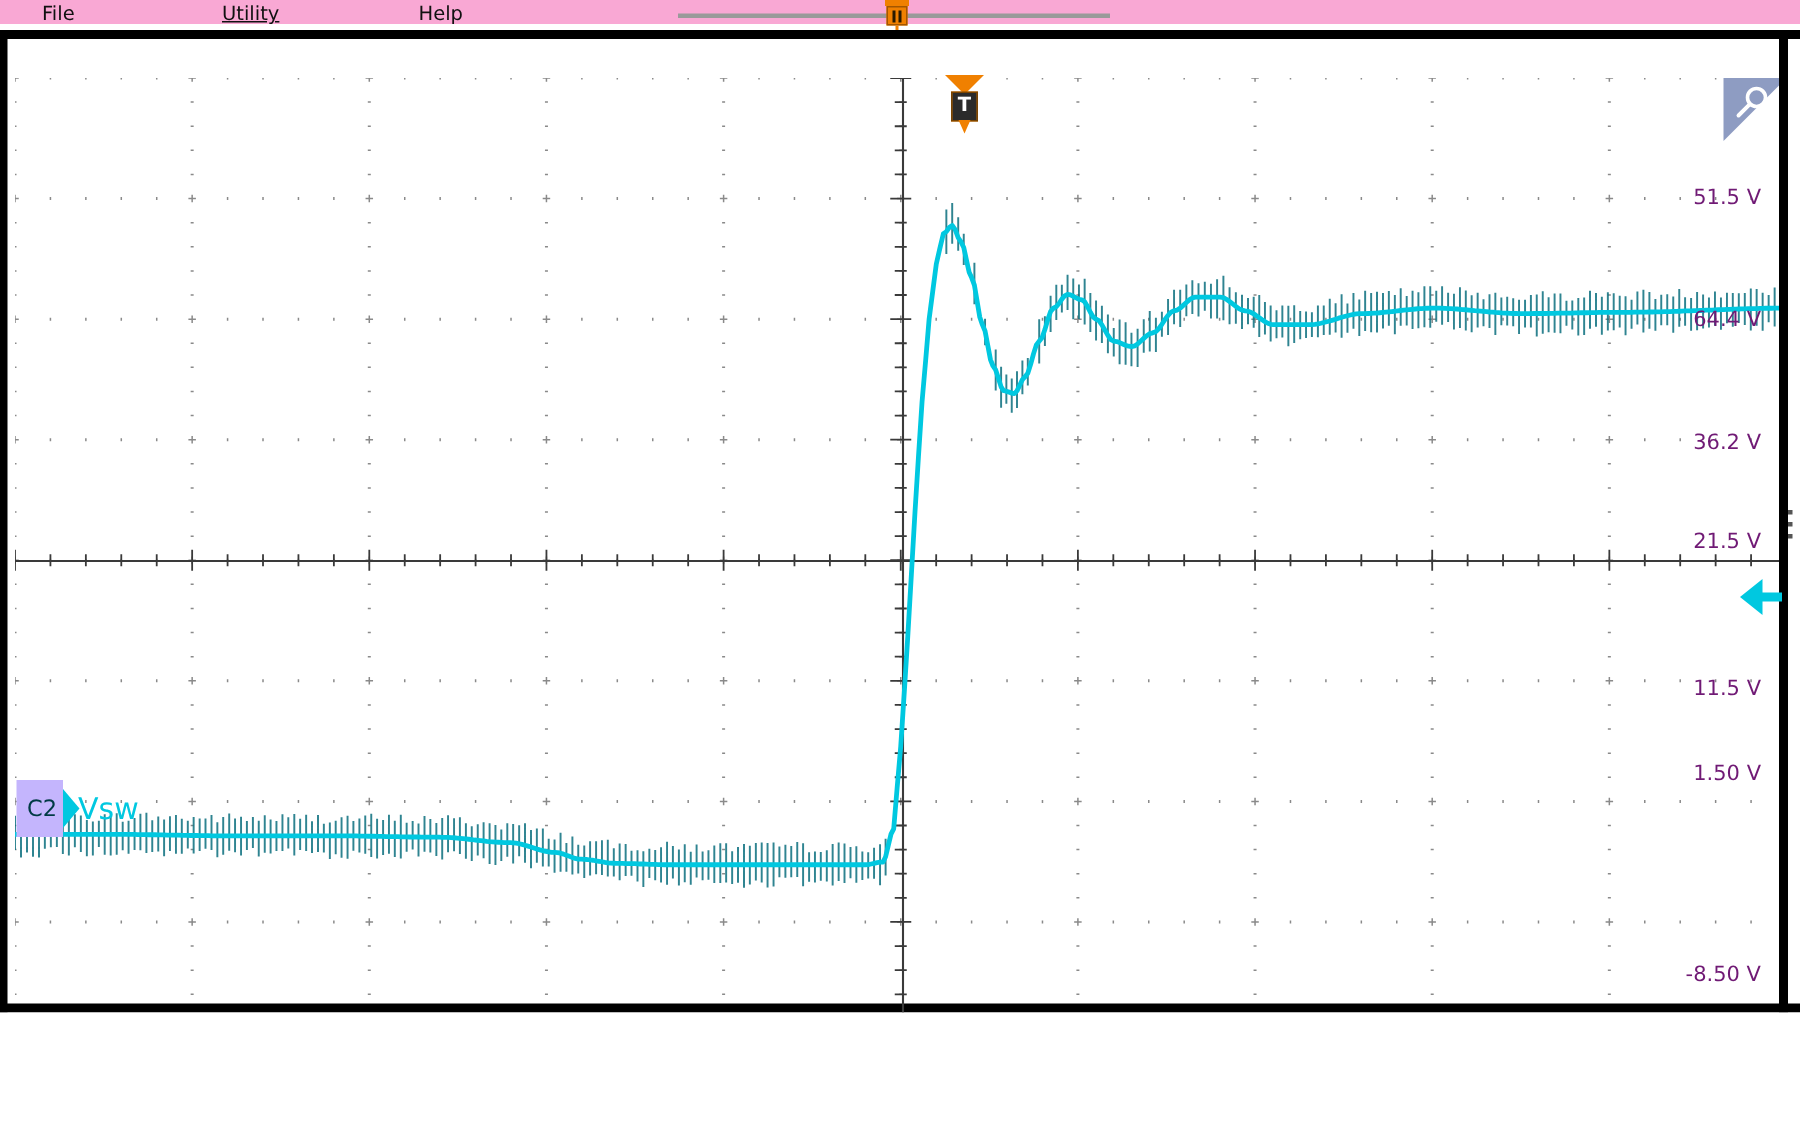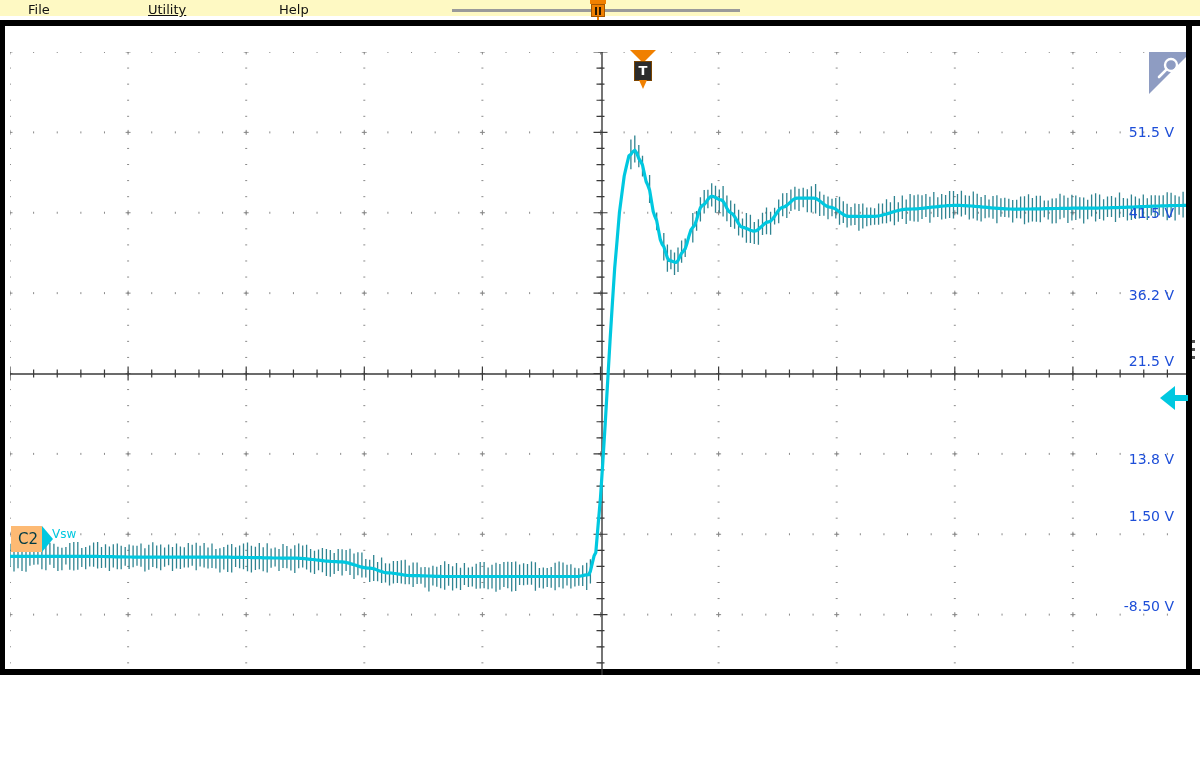--- a/index.html
+++ b/index.html
@@ -1,19 +1,19 @@
 <!DOCTYPE html>
 <html><head>
 <meta charset="utf-8">
 <style>
   html,body{margin:0;padding:0;background:#fff;}
   body{width:1200px;height:758px;overflow:hidden;font-family:"DejaVu Sans","Liberation Sans",sans-serif;}
 
   
-  #menubar{position:absolute;left:0;top:0;width:1200px;height:16px;background:#fef9c3;}
+  #menubar{position:absolute;left:0;top:0;width:1200px;height:16px;background:#f9a8d4;}
   .menu-item{position:absolute;top:1px;font-size:13px;color:#111;line-height:18px;}
   #menu-file{left:28px;}
   #menu-utility{left:148px;text-decoration:underline;}
   #menu-help{left:279px;}
 
   
   #hpos-slider{position:absolute;left:452px;top:9px;width:288px;height:3px;background:#9a9a9a;}
   #hpos-handle{position:absolute;left:598px;top:0px;width:20px;height:20px;transform:translateX(-50%);}
   #hpos-handle .cap{position:absolute;left:2px;top:0px;width:16px;height:4px;background:#F08000;}
   #hpos-handle .body{position:absolute;left:3px;top:4px;width:14px;height:13px;background:#F08000;border:1px solid #a35600;box-sizing:border-box;}
@@ -34,37 +34,37 @@
   #trig-marker .box{position:absolute;left:4px;top:11px;width:18px;height:20px;background:#F08000;border:1px solid #7a4400;box-sizing:border-box;}
   #trig-marker .box span{position:absolute;left:0;top:0;width:16px;height:18px;line-height:18px;text-align:center;font-size:13px;font-weight:bold;color:#111;background:#2b2b2b;color:#fff;}
   #trig-marker .pin{position:absolute;left:9px;top:30px;width:0;height:0;border-left:4px solid transparent;border-right:4px solid transparent;border-top:9px solid #F08000;}
 
   
   #zoom-btn{position:absolute;left:1144px;top:26px;width:42px;height:42px;}
   #zoom-btn .tri{position:absolute;left:0;top:0;width:0;height:0;border-top:42px solid #8e9cc2;border-right:42px solid transparent;}
   #zoom-btn svg{position:absolute;left:6px;top:4px;}
 
   
-  .vlabel{position:absolute;right:26px;font-size:14px;color:#1d4ed8;text-align:right;white-space:nowrap;}
+  .vlabel{position:absolute;right:26px;font-size:14px;color:#701a75;text-align:right;white-space:nowrap;}
 
   
   #level-arrow{position:absolute;left:1160px;top:386px;width:28px;height:24px;}
   #level-arrow .bar{position:absolute;left:14px;top:9px;width:14px;height:6px;background:#00C8E0;}
   #level-arrow .tip{position:absolute;left:0;top:0;width:0;height:0;border-top:12px solid transparent;border-bottom:12px solid transparent;border-right:15px solid #00C8E0;}
 
   
   #right-grip{position:absolute;left:1192px;top:340px;width:4px;height:24px;}
   #right-grip i{display:block;width:3px;height:3px;background:#555;margin-bottom:5px;}
 
   
   #c2-marker{position:absolute;left:6px;top:500px;height:26px;display:flex;align-items:center;}
-  #c2-marker .tag{position:relative;height:26px;background:#fdba74;display:flex;align-items:center;padding-left:7px;padding-right:4px;}
+  #c2-marker .tag{position:relative;height:38px;background:#c4b5fd;display:flex;align-items:center;padding-left:7px;padding-right:4px;}
   #c2-marker .tag span{font-size:15px;color:#003a44;line-height:26px;}
   #c2-marker .point{width:0;height:0;border-top:13px solid transparent;border-bottom:13px solid transparent;border-left:11px solid #00C8E0;}
-  #c2-name{position:absolute;left:47px;top:501px;font-size:12px;color:#00C8E0;}
+  #c2-name{position:absolute;left:47px;top:501px;font-size:20px;color:#00C8E0;}
 
   
   #bottombar{position:absolute;left:0;top:675px;width:1200px;height:83px;background:#ffffff;}
 </style>
 </head>
 <body>
 
 <div id="menubar">
   <div class="menu-item" id="menu-file">File</div>
   <div class="menu-item" id="menu-utility">Utility</div>
@@ -112,26 +112,26 @@
 
   <div id="zoom-btn">
     <div class="tri"></div>
     <svg width="26" height="26" viewBox="0 0 26 26">
       <circle cx="16" cy="9" r="6" fill="none" stroke="#ffffff" stroke-width="2.4"></circle>
       <line x1="11.6" y1="13.4" x2="4" y2="21" stroke="#ffffff" stroke-width="2.6" stroke-linecap="round"></line>
     </svg>
   </div>
 
   <div class="vlabel" style="top:98px">51.5 V</div>
-  <div class="vlabel" style="top:179px">41.5 V</div>
+  <div class="vlabel" style="top:179px">64.4 V</div>
   <div class="vlabel" style="top:261px">36.2 V</div>
   <div class="vlabel" style="top:327px">21.5 V</div>
-  <div class="vlabel" style="top:425px">13.8 V</div>
+  <div class="vlabel" style="top:425px">11.5 V</div>
   <div class="vlabel" style="top:482px">1.50 V</div>
-  <div class="vlabel" style="top:572px">-8.50 V</div>
+  <div class="vlabel" style="top:616px">-8.50 V</div>
 
   <div id="c2-marker">
     <div class="tag">
       <span>C2</span>
     </div>
     <div class="point"></div>
   </div>
   <div id="c2-name">Vsw</div>
 </div>
 

